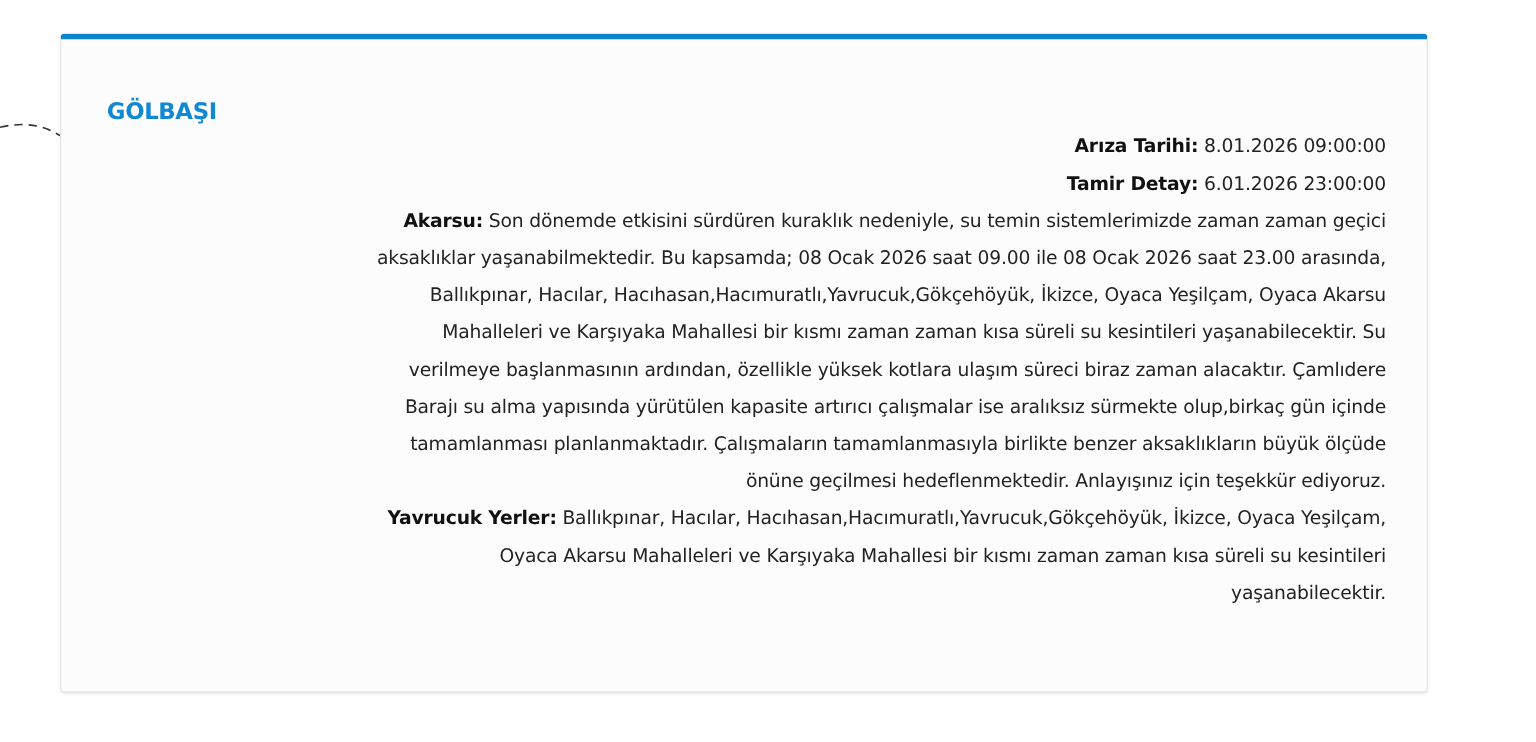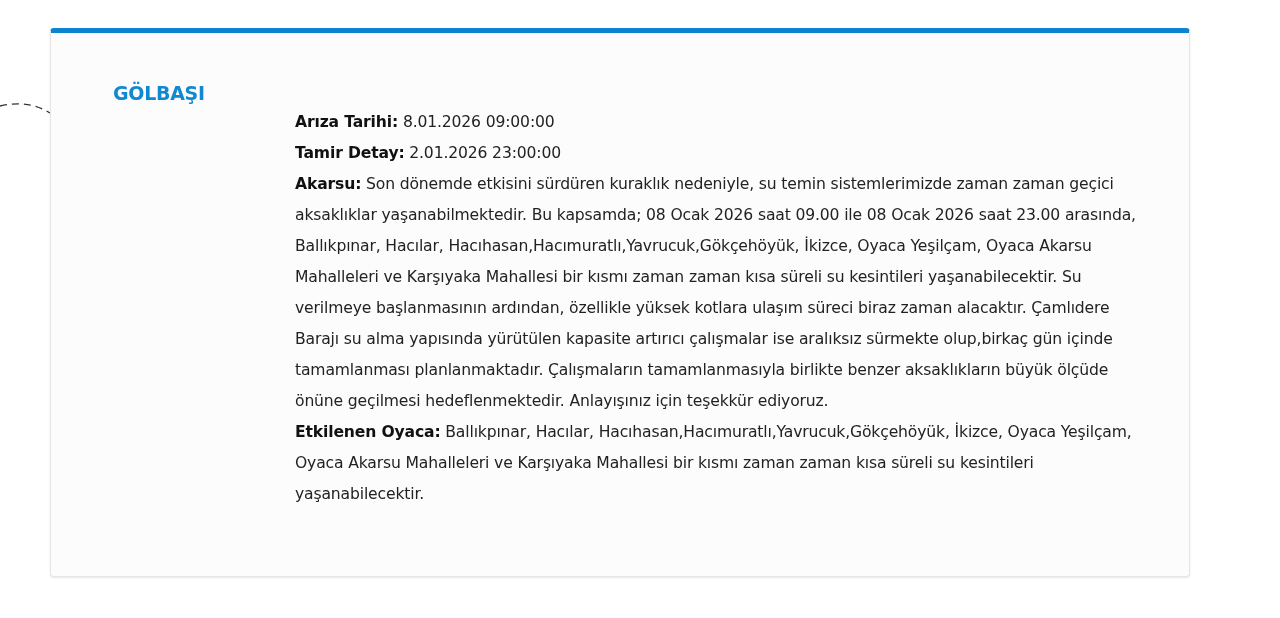--- a/index.html
+++ b/index.html
@@ -40,32 +40,32 @@
       position: absolute;
       left: 38px;
       top: 45px;
       width: 180px;
       color: #1188d2;
       font-weight: bold;
       font-size: 19px;
       line-height: 31px;
       letter-spacing: -0.3px;
     }
-    .card-title div { white-space: nowrap; margin-left: 24px; }
+    .card-title div { white-space: nowrap; }
     .card-body {
       position: absolute;
       left: 244px;
       top: 74px;
       width: 860px;
       color: #222222;
       font-size: 15.6px;
       line-height: 31px;
       letter-spacing: -0.15px;
     }
-    .row { margin: 0; }
+    .row { margin: 0; text-align: right; }
     .label { font-weight: bold; color: #111111; }
   </style>
 </head>
 <body>
 
 <div class="stage">
 
   <svg class="dashed-curve" viewBox="0 0 60 30" xmlns="http://www.w3.org/2000/svg">
     <path d="M0 11 C 18 7, 34 8, 50 18" fill="none" stroke="#333333" stroke-width="1.3" stroke-dasharray="7,5"></path>
   </svg>
@@ -76,26 +76,26 @@
       <div>GÖLBAŞI</div>
     </div>
 
     <div class="card-body">
       <p class="row">
         <span class="label">Arıza Tarihi:</span>
         <span>8.01.2026 09:00:00</span>
       </p>
       <p class="row">
         <span class="label">Tamir Detay:</span>
-        <span>2.01.2026 23:00:00</span>
+        <span>6.01.2026 23:00:00</span>
       </p>
       <p class="row">
         <span class="label">Akarsu:</span>
         <span>Son dönemde etkisini sürdüren kuraklık nedeniyle, su temin sistemlerimizde zaman zaman geçici aksaklıklar yaşanabilmektedir. Bu kapsamda; 08 Ocak 2026 saat 09.00 ile 08 Ocak 2026 saat 23.00 arasında, Ballıkpınar, Hacılar, Hacıhasan,Hacımuratlı,Yavrucuk,Gökçehöyük, İkizce, Oyaca Yeşilçam, Oyaca Akarsu Mahalleleri ve Karşıyaka Mahallesi bir kısmı zaman zaman kısa süreli su kesintileri yaşanabilecektir. Su verilmeye başlanmasının ardından, özellikle yüksek kotlara ulaşım süreci biraz zaman alacaktır. Çamlıdere Barajı su alma yapısında yürütülen kapasite artırıcı çalışmalar ise aralıksız sürmekte olup,birkaç gün içinde tamamlanması planlanmaktadır. Çalışmaların tamamlanmasıyla birlikte benzer aksaklıkların büyük ölçüde önüne geçilmesi hedeflenmektedir. Anlayışınız için teşekkür ediyoruz.</span>
       </p>
       <p class="row">
-        <span class="label">Etkilenen Oyaca:</span>
+        <span class="label">Yavrucuk Yerler:</span>
         <span>Ballıkpınar, Hacılar, Hacıhasan,Hacımuratlı,Yavrucuk,Gökçehöyük, İkizce, Oyaca Yeşilçam, Oyaca Akarsu Mahalleleri ve Karşıyaka Mahallesi bir kısmı zaman zaman kısa süreli su kesintileri yaşanabilecektir.</span>
       </p>
     </div>
 
   </div>
 </div>
 
 </body></html>

